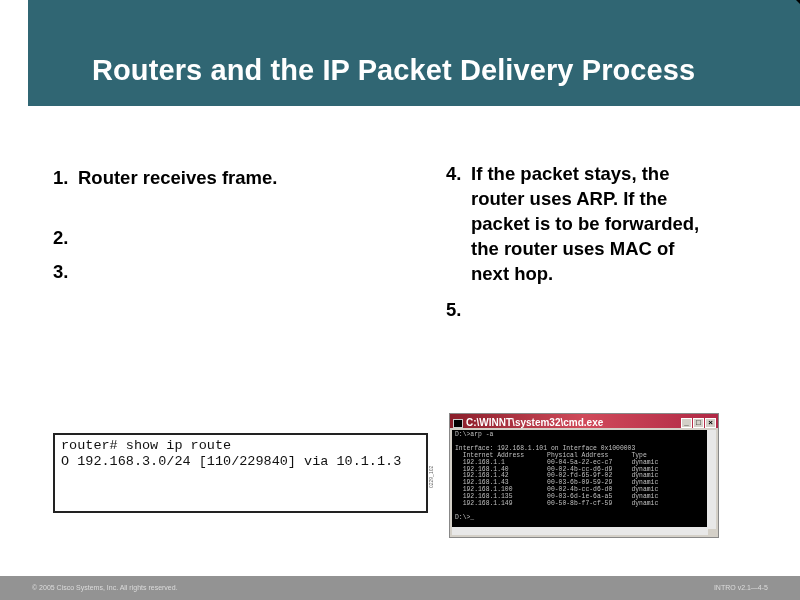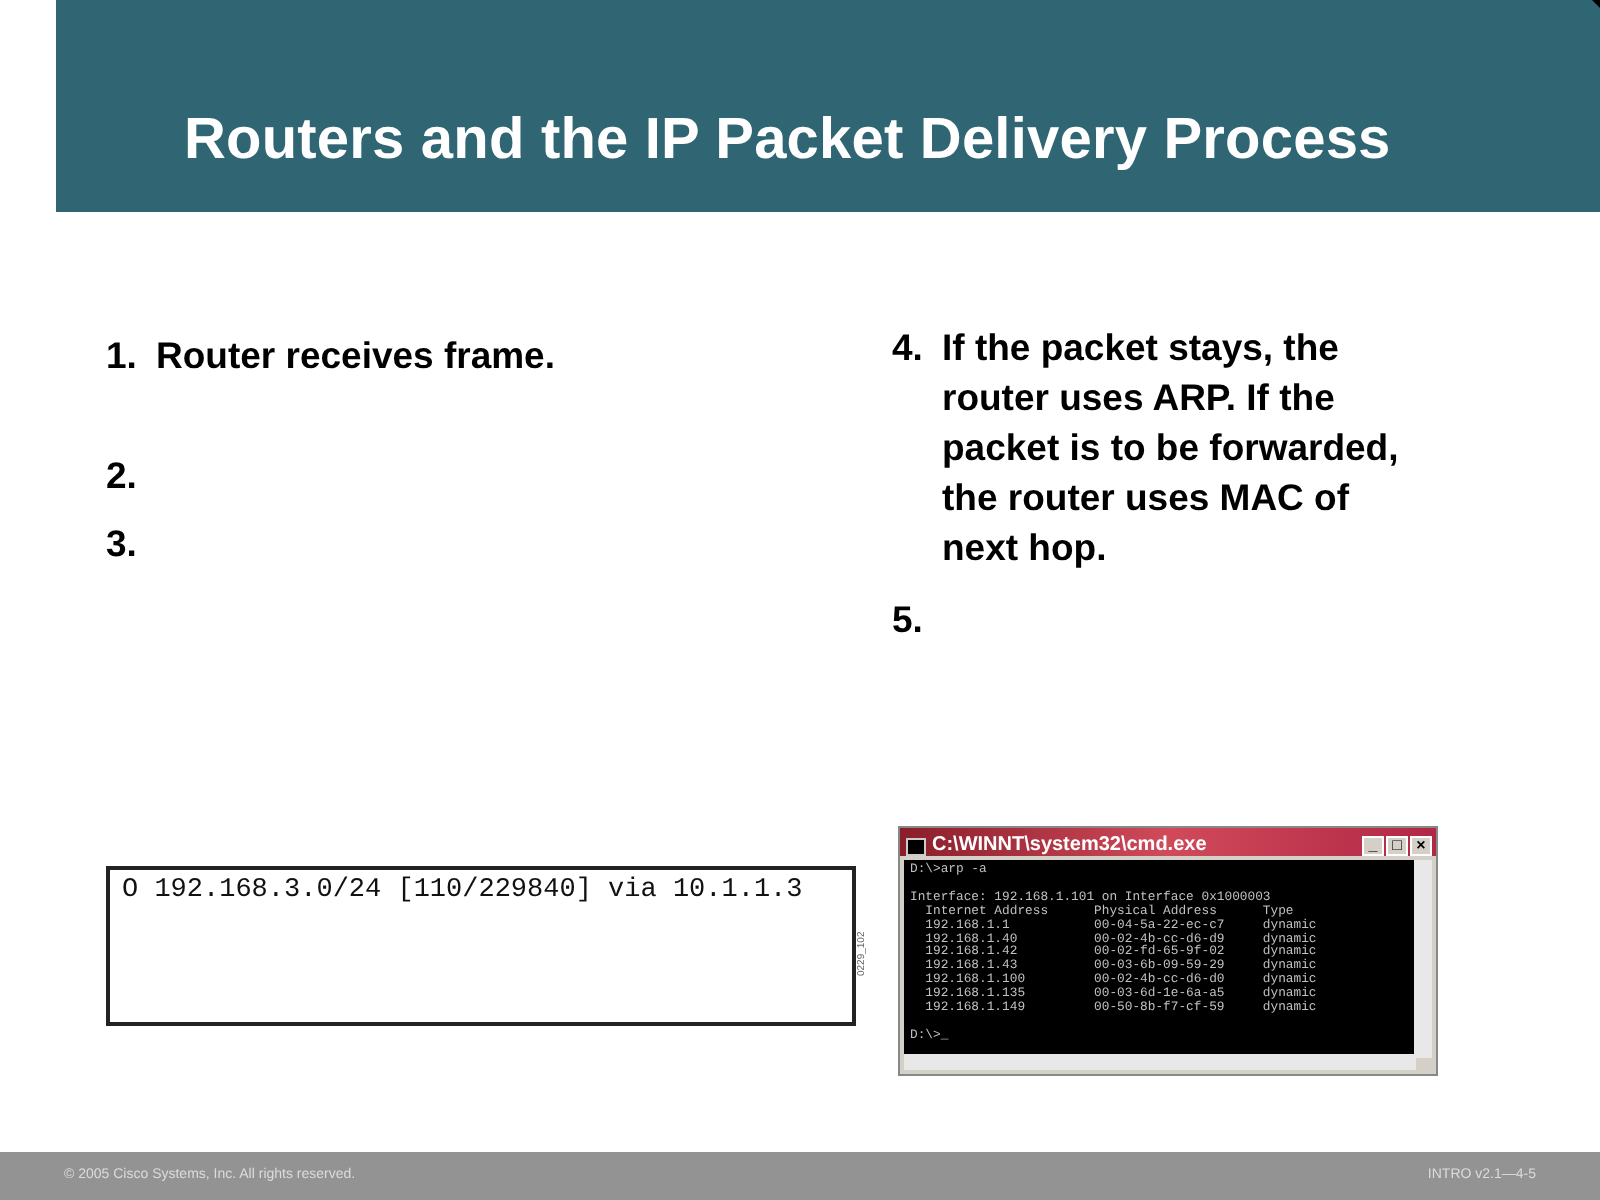--- a/index.html
+++ b/index.html
@@ -62,21 +62,21 @@
 router uses ARP. If the
 packet is to be forwarded,
 the router uses MAC of
 next hop.</span>
   </div>
   <div class="item" style="margin-top:11px;">
     <span class="num">5.</span>
   </div>
 </div>
 
-<div class="route-box"><div>O 192.168.3.0/24 [110/229840] via 10.1.1.3</div></div>
+<div class="route-box"><div>router# show ip route</div><div>O 192.168.3.0/24 [110/229840] via 10.1.1.3</div></div>
 <div class="fig-id">0229_102</div>
 
 <div class="cmd">
   <div class="cmd-title">
     <span class="cmd-icon"></span>
     <span>C:\WINNT\system32\cmd.exe</span>
     <div class="cmd-btns">
       <span class="cmd-btn">_</span>
       <span class="cmd-btn">□</span>
       <span class="cmd-btn">×</span>

